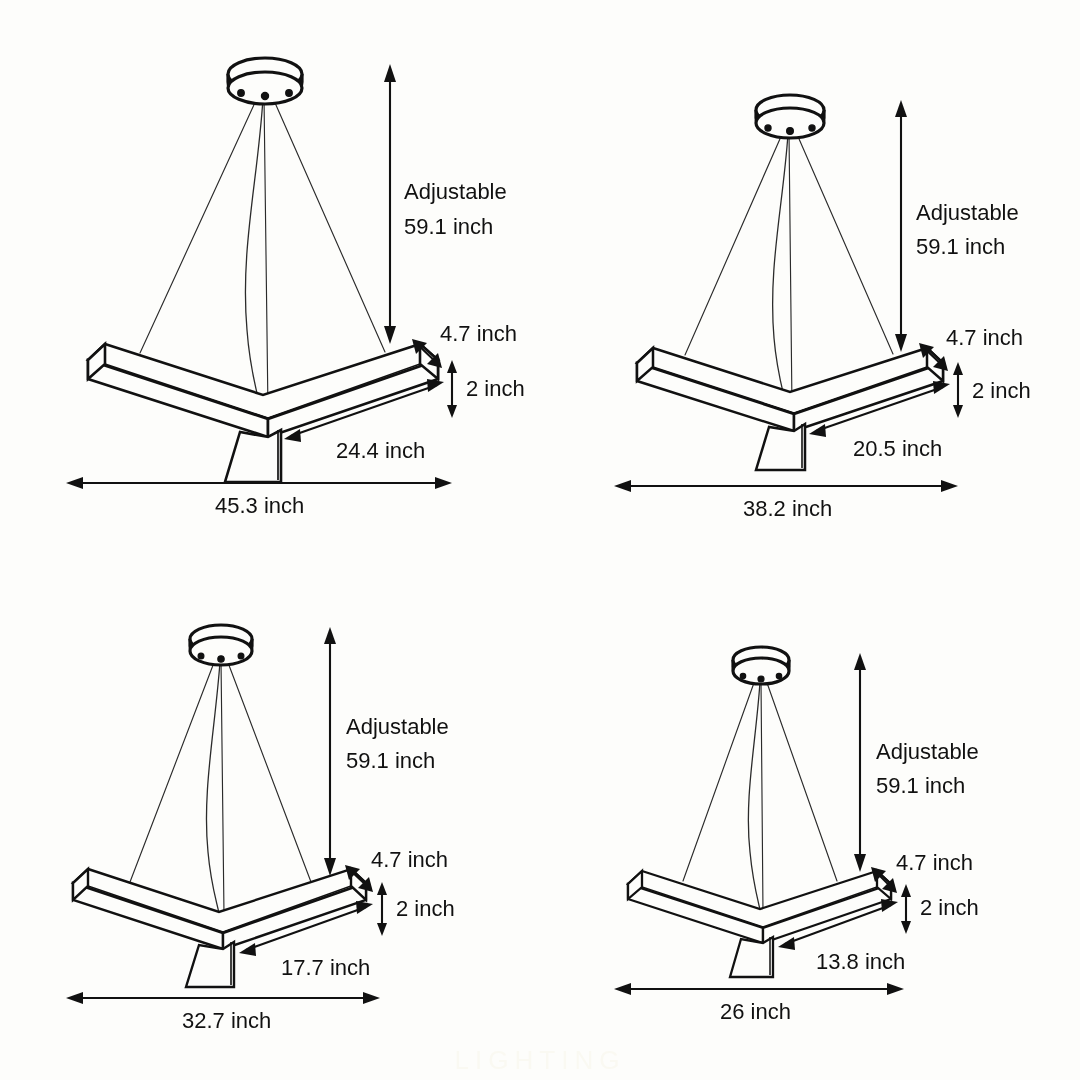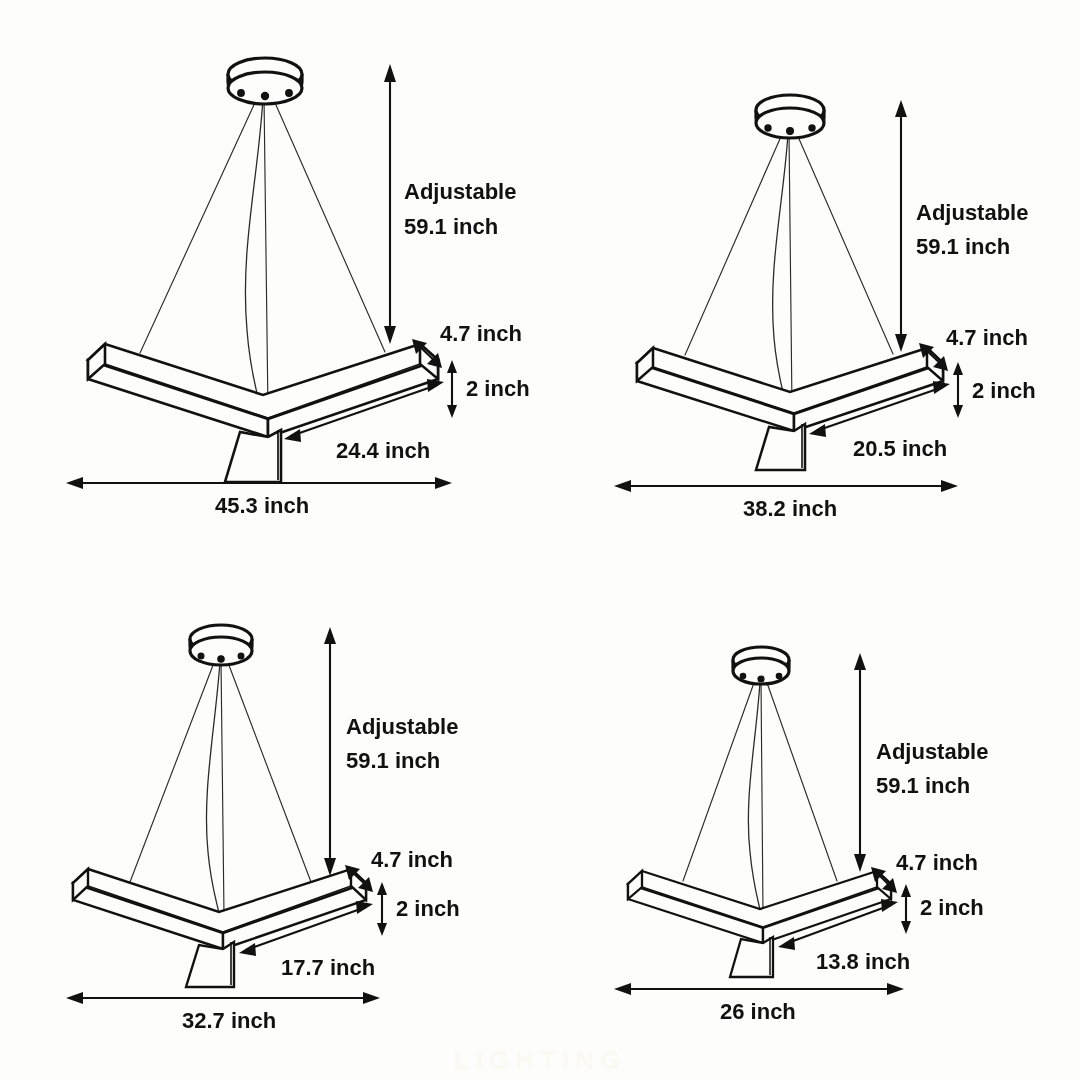--- a/index.html
+++ b/index.html
@@ -12,21 +12,20 @@
     height: 1080px;
     font-family: "Liberation Sans", sans-serif;
     color: #111111;
     overflow: hidden;
   }
   #sheet {
     position: relative;
     width: 1080px;
     height: 1080px;
     background: #fdfdfb;
-    font-weight: bold;
   }
   .panel {
     position: absolute;
     width: 540px;
     height: 540px;
   }
   .panel svg {
     display: block;
     width: 540px;
     height: 540px;

